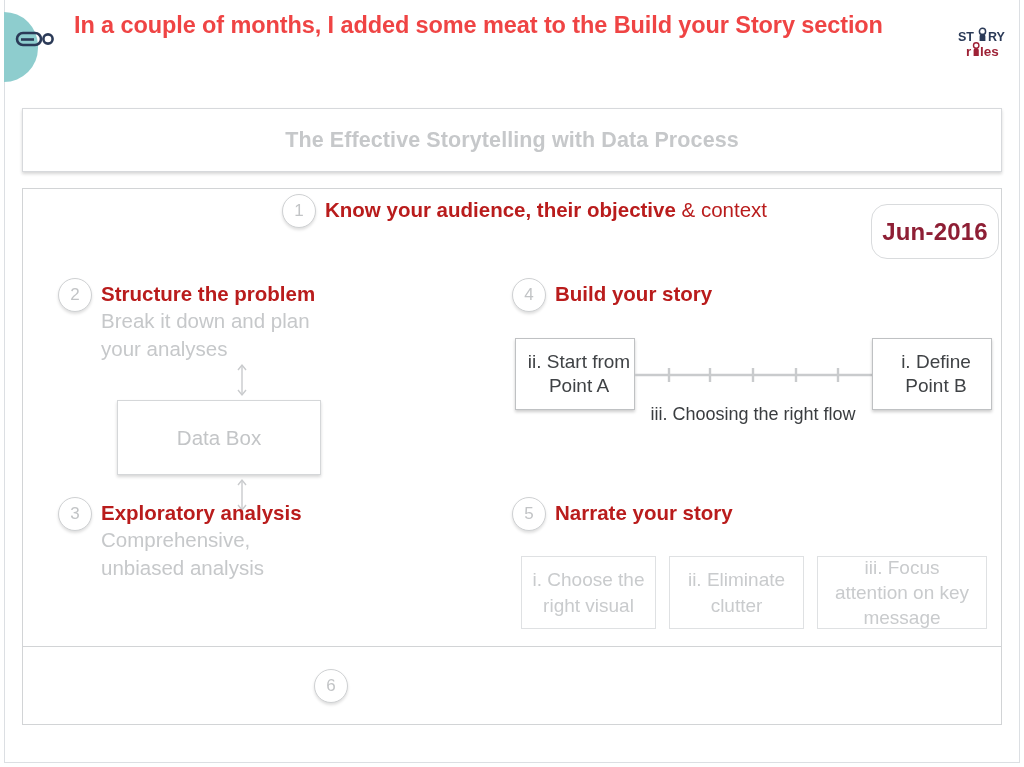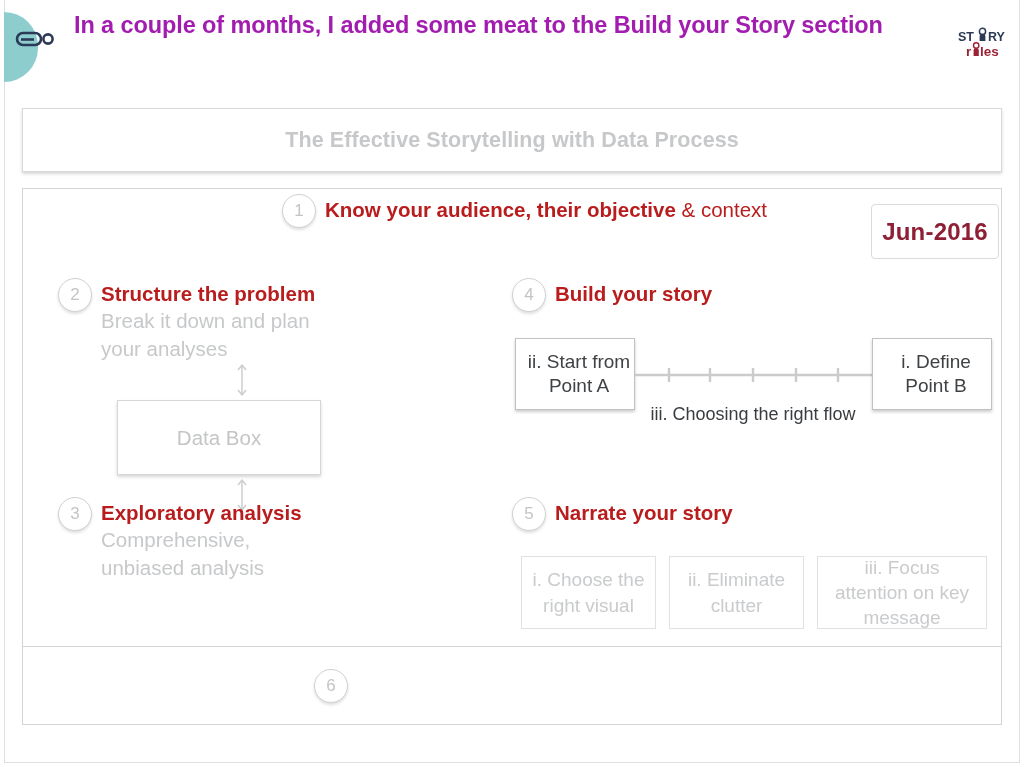--- a/index.html
+++ b/index.html
@@ -52,21 +52,21 @@
     height: 24px;
   }
   .header-title {
     position: absolute;
     left: 74px;
     top: 8px;
     width: 820px;
     font-size: 23.5px;
     font-weight: bold;
     line-height: 1.48;
-    color: #a21caf;
+    color: #ef4444;
     letter-spacing: -0.1px;
   }
   .story-rules-logo {
     position: absolute;
     left: 958px;
     top: 27px;
     width: 60px;
     height: 34px;
   }
 
@@ -159,21 +159,21 @@
   #step-6 .step-text { padding-top: 0; font-size: 20.5px; }
 
   
   .date-badge {
     position: absolute;
     left: 871px;
     top: 204px;
     width: 128px;
     height: 55px;
     border: 1px solid #d9dbdd;
-    border-radius: 4px;
+    border-radius: 16px;
     background: #ffffff;
     display: flex;
     align-items: center;
     justify-content: center;
     box-sizing: border-box;
   }
   .date-badge-text {
     font-size: 24px;
     font-weight: bold;
     color: #8e1f35;

